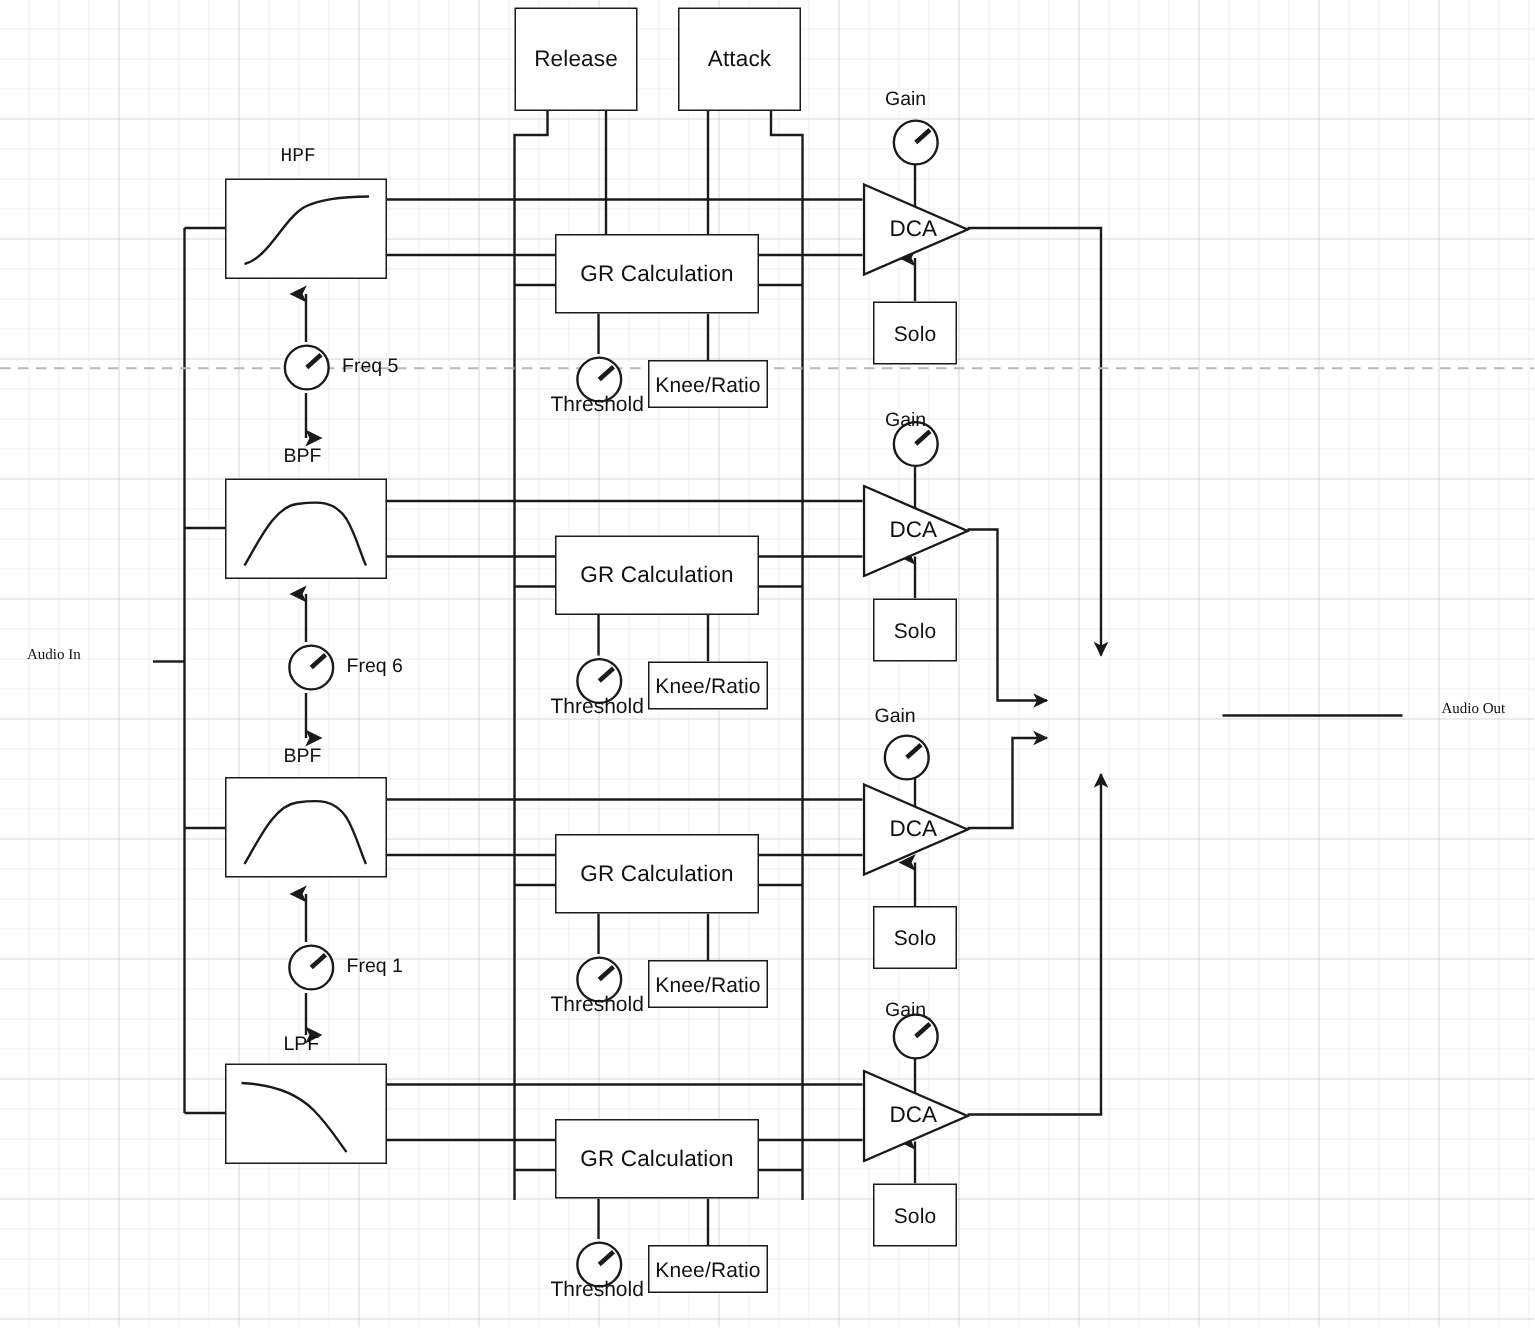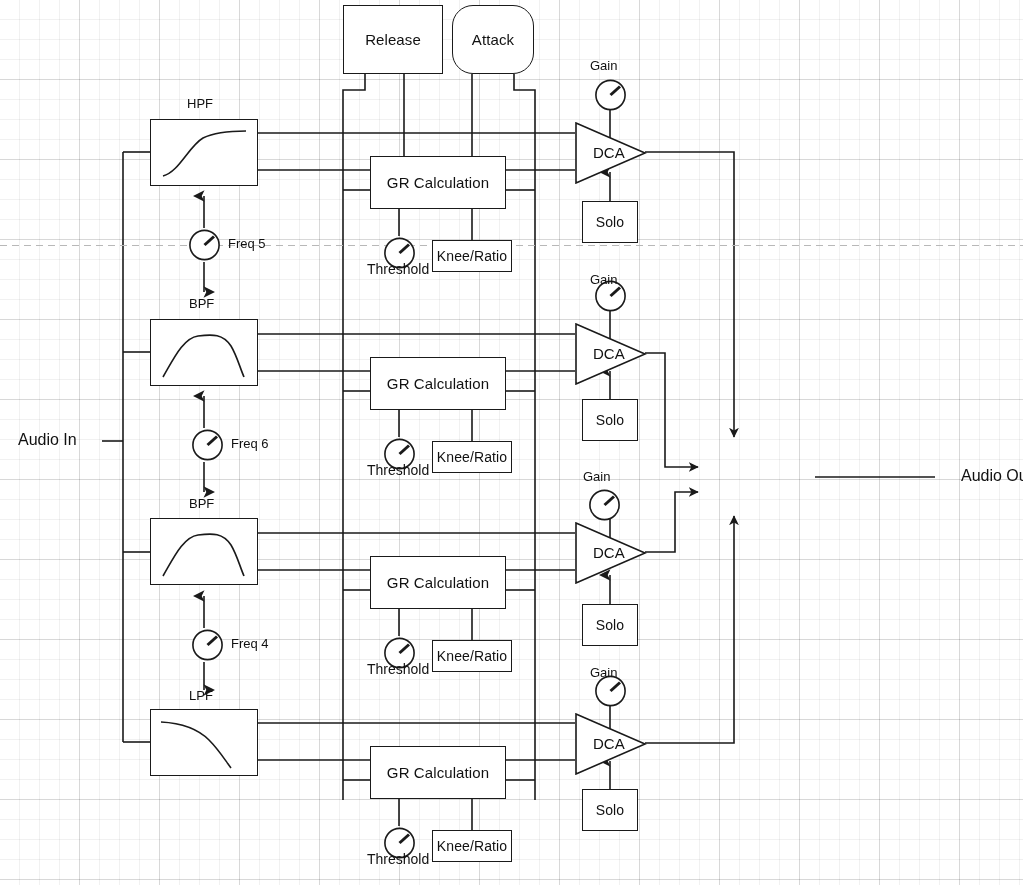--- a/index.html
+++ b/index.html
@@ -28,21 +28,21 @@
   .filterbox svg{display:block;}
   .caption{
     position:absolute;font-size:13px;color:#111;white-space:nowrap;
     background:transparent;
   }
   .knobwrap{position:absolute;}
   .knob{display:block;}
   .dca-label{
     position:absolute;font-size:15px;color:#111;white-space:nowrap;
   }
-  .plainlabel{position:absolute;font-size:16px;color:#111;white-space:nowrap;}
+  .plainlabel{position:absolute;font-size:10px;color:#111;white-space:nowrap;font-family:Liberation Serif, serif;}
 </style>
 </head>
 <body>
 
 <div id="canvas">
 
   <svg id="wires" viewBox="0 0 1023 885">
     <defs>
       <marker id="arrHead" markerWidth="11" markerHeight="11" refX="9.2" refY="5.5" orient="auto" markerUnits="userSpaceOnUse">
         <path d="M0,0.6 L10,5.5 L0,10.4 L2.6,5.5 Z" fill="#1a1a1a"></path>
@@ -132,24 +132,24 @@
 
       <path d="M815,477 L935,477"></path>
     </g>
 
     <path d="M0,245.5 L1023,245.5" stroke="#b8b8b8" stroke-width="1.2" stroke-dasharray="7 5" fill="none"></path>
   </svg>
 
   <div class="plainlabel" style="left:18px;top:431px;">Audio In</div>
   <div class="plainlabel" style="left:941px;top:467px;padding-left:20px;">Audio Out</div>
 
-  <div class="node box" style="left:343px;top:5px;width:100px;height:69px;">Release</div>
-  <div class="node box" style="left:452px;top:5px;width:82px;height:69px;border-radius:21px;">Attack</div>
-
-  <div class="caption" style="left:187px;top:96px;">HPF</div>
+  <div class="node box" style="left:343px;top:5px;width:82px;height:69px;">Release</div>
+  <div class="node box" style="left:452px;top:5px;width:82px;height:69px;">Attack</div>
+
+  <div class="caption" style="left:187px;top:96px;font-family:Liberation Mono, monospace;">HPF</div>
   <div class="node filterbox" style="left:150px;top:119px;width:108px;height:67px;">
     <svg width="105" height="64" viewBox="0 0 105 64">
       <path d="M12,56 C28,52 38,26 52,18 C64,12 80,11 95,11" stroke="#1a1a1a" stroke-width="1.6" fill="none"></path>
     </svg>
   </div>
   <div class="knobwrap" style="left:188px;top:228px;">
     <svg class="knob" width="33" height="34" viewBox="0 0 33 34">
       <circle cx="16.5" cy="17" r="14.6" fill="#fff" stroke="#1a1a1a" stroke-width="1.6"></circle>
       <line x1="16.5" y1="17" x2="26" y2="8.5" stroke="#1a1a1a" stroke-width="3"></line>
     </svg>
@@ -225,21 +225,21 @@
     <svg width="105" height="64" viewBox="0 0 105 64">
       <path d="M12,57 C22,40 32,18 47,16 C62,14 72,14 80,26 C86,36 89,48 93,57" stroke="#1a1a1a" stroke-width="1.6" fill="none"></path>
     </svg>
   </div>
   <div class="knobwrap" style="left:191px;top:628px;">
     <svg class="knob" width="33" height="34" viewBox="0 0 33 34">
       <circle cx="16.5" cy="17" r="14.6" fill="#fff" stroke="#1a1a1a" stroke-width="1.6"></circle>
       <line x1="16.5" y1="17" x2="26" y2="8.5" stroke="#1a1a1a" stroke-width="3"></line>
     </svg>
   </div>
-  <div class="caption" style="left:231px;top:636px;">Freq 4</div>
+  <div class="caption" style="left:231px;top:636px;">Freq 1</div>
 
   <div class="node box" style="left:370px;top:556px;width:136px;height:53px;">GR Calculation</div>
   <div class="knobwrap" style="left:383px;top:636px;">
     <svg class="knob" width="33" height="34" viewBox="0 0 33 34">
       <circle cx="16.5" cy="17" r="14.6" fill="#fff" stroke="#1a1a1a" stroke-width="1.6"></circle>
       <line x1="16.5" y1="17" x2="26" y2="8.5" stroke="#1a1a1a" stroke-width="3"></line>
     </svg>
   </div>
   <div class="caption" style="left:367px;top:661px;font-size:14px;">Threshold</div>
   <div class="node box" style="left:432px;top:640px;width:80px;height:32px;font-size:14px;">Knee/Ratio</div>

